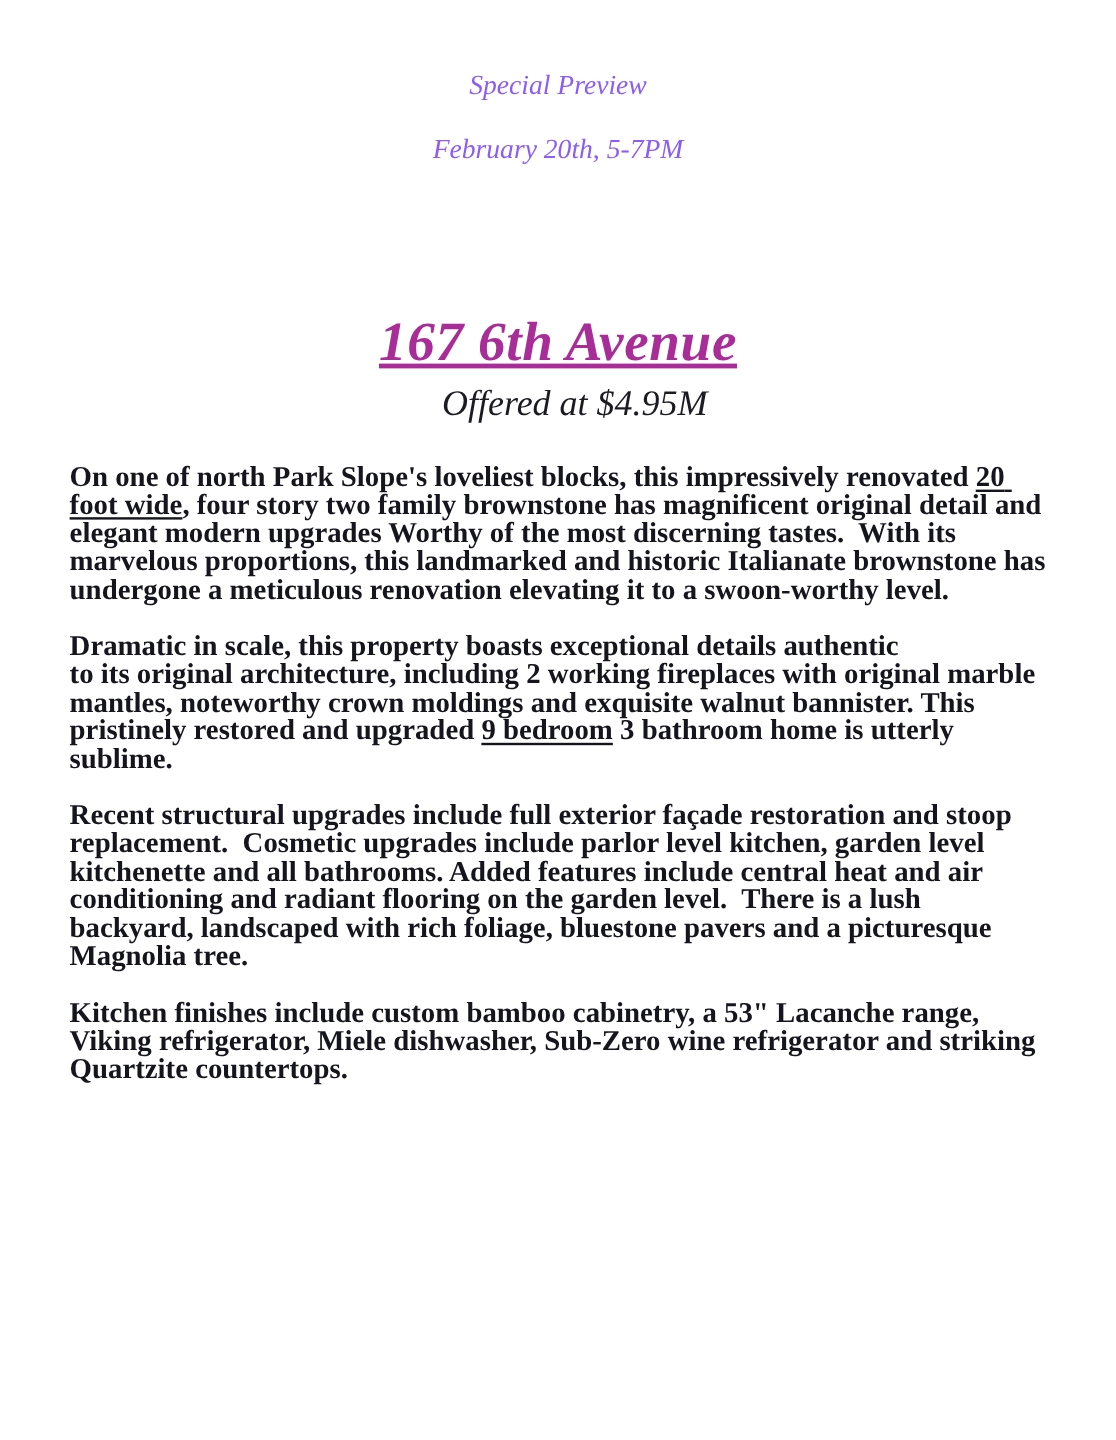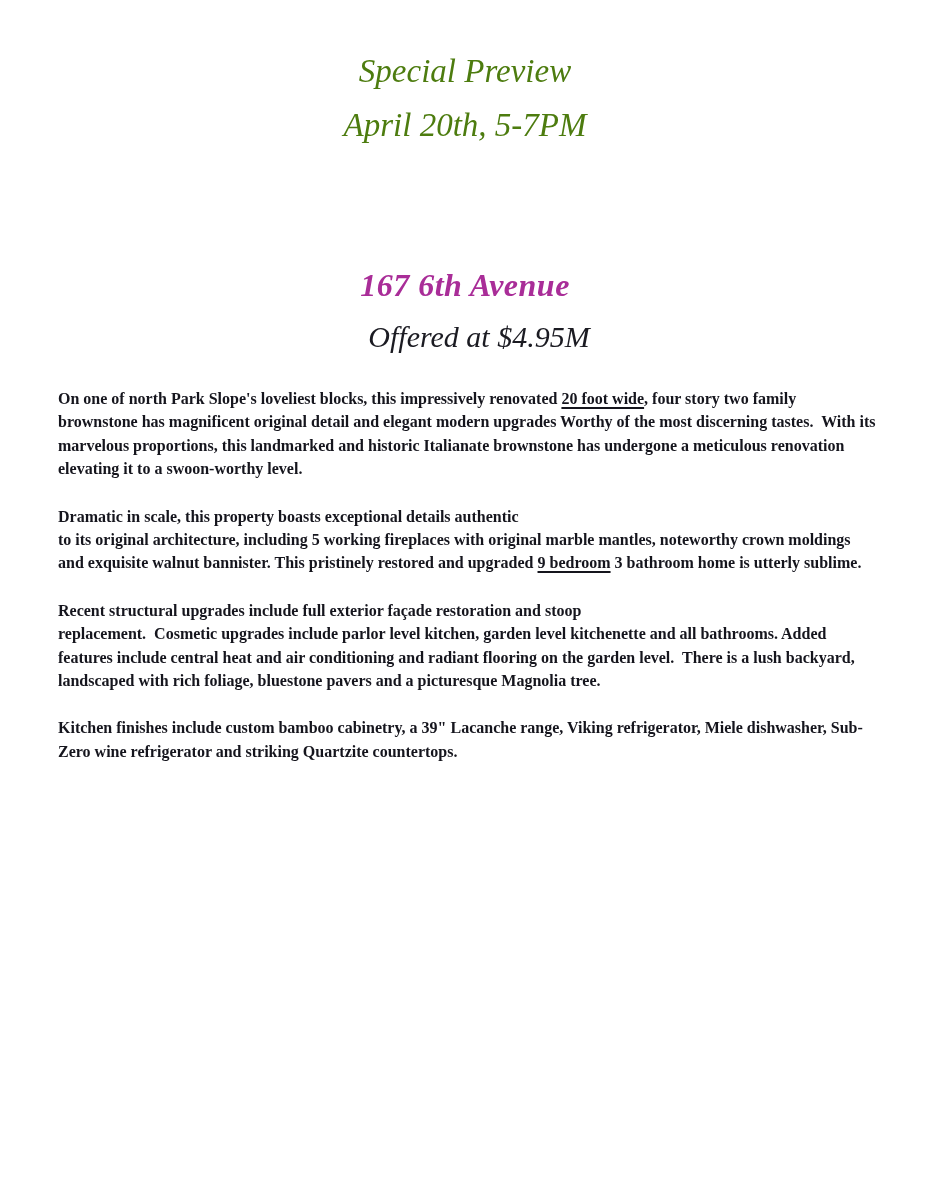--- a/index.html
+++ b/index.html
@@ -14,58 +14,59 @@
     background: #ffffff;
     overflow: hidden;
     font-family: "Liberation Serif", serif;
   }
   .event-block {
     position: absolute;
     top: 44px;
     left: 0;
     width: 100%;
     text-align: center;
-    color: #4d7c0f;
+    color: #8b5cf6;
     font-style: italic;
-    font-size: 33px;
+    font-size: 23px;
     line-height: 54px;
     font-weight: 400;
   }
   .address-line {
     position: absolute;
     top: 262px;
     left: 0;
     width: 100%;
     text-align: center;
     font-style: italic;
     font-weight: 700;
-    font-size: 32px;
+    font-size: 46px;
     line-height: 46px;
     color: #a92d98;
     letter-spacing: 0.5px;
+    text-decoration: underline;
   }
   .price-line {
     position: absolute;
     top: 316px;
     left: 14px;
     width: 100%;
     text-align: center;
     font-style: italic;
     font-size: 30px;
     line-height: 42px;
     color: #1b1b22;
     font-weight: 400;
   }
   .body-text {
     position: absolute;
     top: 387px;
     left: 58px;
     width: 818px;
     color: #15151d;
-    font-size: 16px;
+    font-size: 24px;
     line-height: 23.4px;
     font-weight: 700;
     text-align: left;
   }
   .body-text p {
     margin: 0 0 24px 0;
     white-space: pre-wrap;
   }
   .underlined {
     text-decoration: underline;
@@ -73,29 +74,29 @@
     text-underline-offset: 3px;
   }
 </style>
 </head>
 <body>
 
 <div class="page">
 
   <div class="event-block">
     <div>Special Preview</div>
-    <div>April 20th, 5-7PM</div>
+    <div>February 20th, 5-7PM</div>
   </div>
 
   <div class="address-line">167 6th Avenue</div>
 
   <div class="price-line">Offered at $4.95M</div>
 
   <div class="body-text">
       <p><span>On one of north Park Slope's loveliest blocks, this impressively renovated </span><span class="underlined">20 foot wide</span><span>, four story two family brownstone has magnificent original detail and elegant modern upgrades Worthy of the most discerning tastes.  With its marvelous proportions, this landmarked and historic Italianate brownstone has undergone a meticulous renovation elevating it to a swoon-worthy level.</span></p>
       <p><span>Dramatic in scale, this property boasts exceptional details authentic
-to its original architecture, including 5 working fireplaces with original marble mantles, noteworthy crown moldings and exquisite walnut bannister. This pristinely restored and upgraded </span><span class="underlined">9 bedroom</span><span> 3 bathroom home is utterly sublime.</span></p>
+to its original architecture, including 2 working fireplaces with original marble mantles, noteworthy crown moldings and exquisite walnut bannister. This pristinely restored and upgraded </span><span class="underlined">9 bedroom</span><span> 3 bathroom home is utterly sublime.</span></p>
       <p><span>Recent structural upgrades include full exterior façade restoration and stoop
 replacement.  Cosmetic upgrades include parlor level kitchen, garden level kitchenette and all bathrooms. Added features include central heat and air conditioning and radiant flooring on the garden level.  There is a lush backyard, landscaped with rich foliage, bluestone pavers and a picturesque Magnolia tree.</span></p>
-      <p><span>Kitchen finishes include custom bamboo cabinetry, a 39" Lacanche range, Viking refrigerator, Miele dishwasher, Sub-Zero wine refrigerator and striking Quartzite countertops.</span></p>
+      <p><span>Kitchen finishes include custom bamboo cabinetry, a 53" Lacanche range, Viking refrigerator, Miele dishwasher, Sub-Zero wine refrigerator and striking Quartzite countertops.</span></p>
     </div>
 
 </div>
 
 </body></html>

